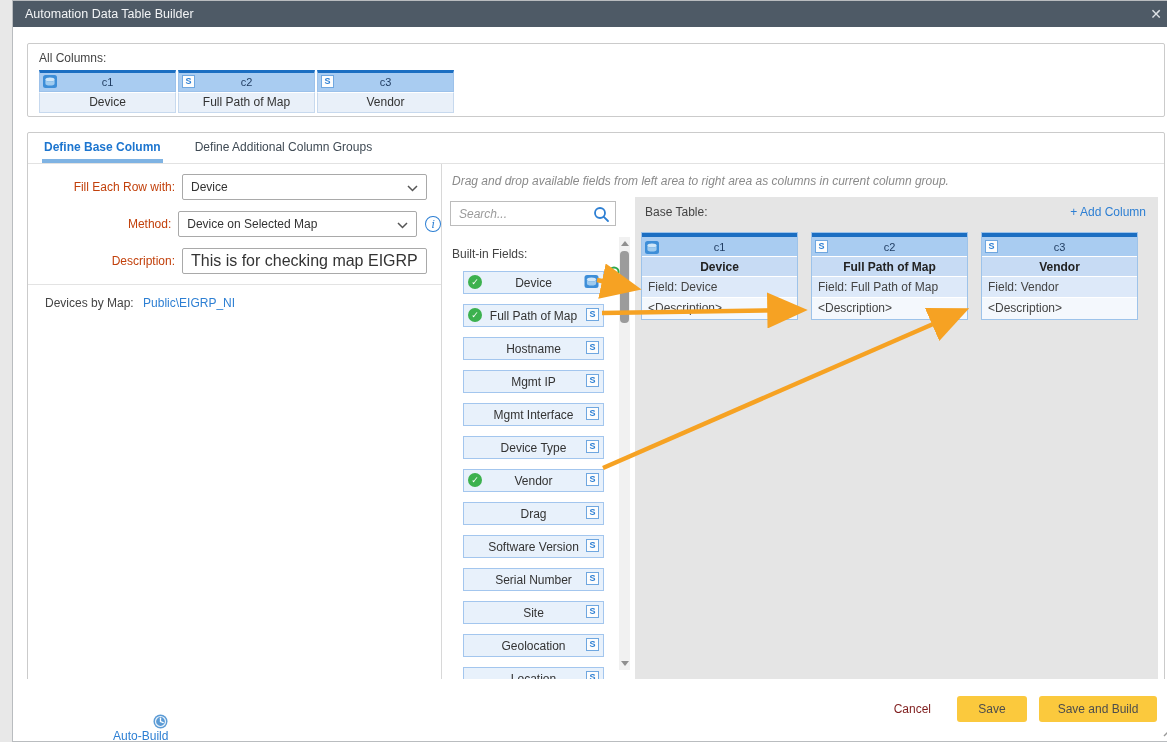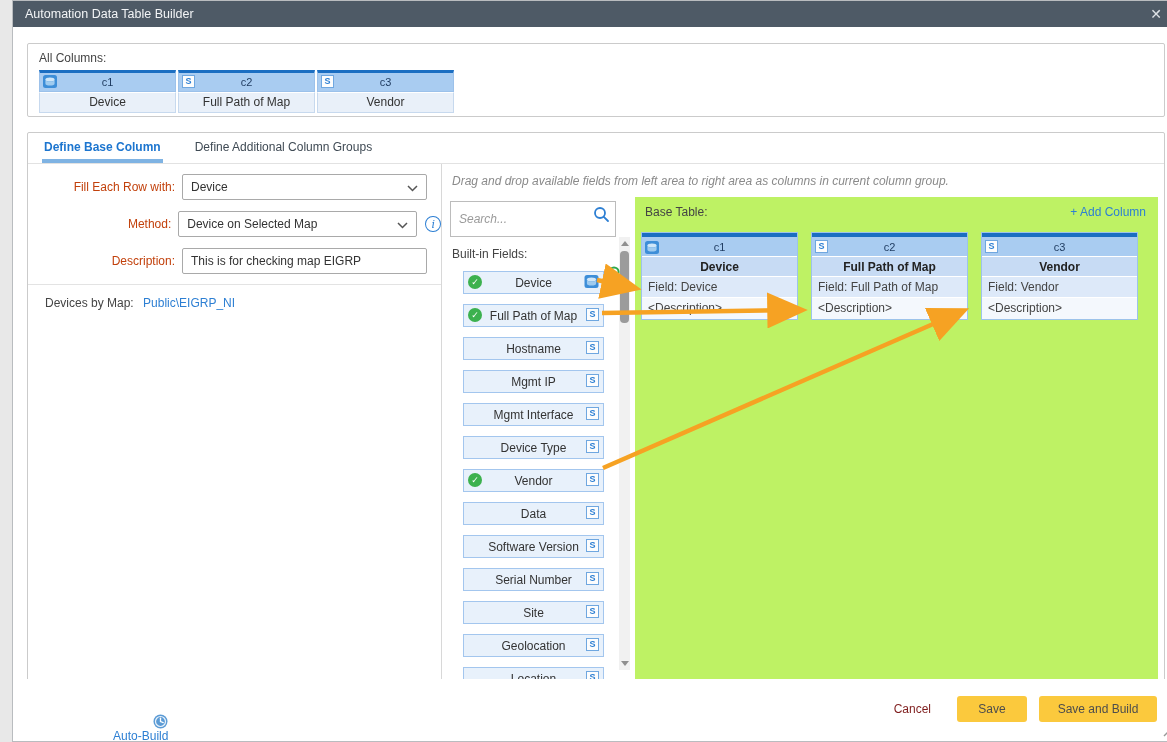--- a/index.html
+++ b/index.html
@@ -31,44 +31,44 @@
   .tab { line-height:28px; padding:0 2px; margin-right:30px; color:#3f4a54; cursor:pointer; border-bottom:4px solid transparent; }
   .tab.active { color:#1c75cf; font-weight:bold; border-bottom-color:#7fb3e3; }
   .main-content { display:flex; height:516px; overflow:hidden; }
   
   .left-panel { width:414px; border-right:1px solid #d8d8d8; position:relative; }
   .form-row { display:flex; align-items:center; margin:11px 0 0 0; }
   .form-row:first-child { margin-top:10px; }
   .f-label { width:147px; text-align:right; margin-right:7px; color:#c2410c; }
   .selectbox { width:245px; height:26px; border:1px solid #a9a9a9; border-radius:2px; background:#fff; position:relative; line-height:24px; padding-left:8px; color:#333; cursor:pointer; }
   .selectbox svg { position:absolute; right:8px; top:10px; }
-  .textbox { width:245px; height:26px; border:1px solid #a9a9a9; border-radius:2px; background:#fff; padding-left:8px; color:#333; font-family:"Liberation Sans",sans-serif; font-size:12px; }
+  .textbox { width:245px; height:26px; border:1px solid #a9a9a9; border-radius:2px; background:#fff; padding-left:8px; color:#333; font-family:"Liberation Sans",sans-serif; font-size:16px; }
   .lp-divider { position:absolute; left:0; right:0; top:120px; height:1px; background:#e3e3e3; }
   .devmap-row { position:absolute; left:17px; top:132px; }
   .devmap-link { color:#2d7fd3; margin-left:6px; cursor:pointer; }
   
   .right-panel { flex:1; position:relative; }
   .hint { position:absolute; left:10px; top:10px; font-style:italic; color:#8a8a8a; }
   .fields-wrap { position:absolute; left:8px; top:37px; bottom:0; width:184px; }
-  .searchbox { position:absolute; left:0; top:0; width:166px; height:36px; border:1px solid #bcbcbc; background:#fff; }
+  .searchbox { position:absolute; left:0; top:0; width:166px; height:25px; border:1px solid #bcbcbc; background:#fff; }
   .searchbox input { position:absolute; inset:0; border:none; outline:none; padding:0 26px 0 8px; font-family:"Liberation Sans",sans-serif; font-size:12px; font-style:italic; color:#555; background:transparent; }
   .searchbox input::placeholder { color:#9a9a9a; font-style:italic; }
   .searchbox svg { position:absolute; right:5px; top:4px; }
   .bif-label { position:absolute; left:2px; top:46px; color:#444; }
   .fbtns { position:absolute; left:13px; top:70px; width:141px; }
   .field-btn { position:relative; height:23px; margin-bottom:10px; background:#e8f1fb; border:1px solid #a3c6ee; display:flex; align-items:center; justify-content:center; color:#333; cursor:pointer; }
   .field-btn .chk { position:absolute; left:4px; top:3px; }
   .field-btn .ric { position:absolute; right:4px; top:3px; }
   .vscroll { position:absolute; left:169px; top:36px; bottom:10px; width:11px; background:#f1f1f1; }
   .vs-up, .vs-down { position:absolute; left:1.5px; width:0; height:0; border-left:4px solid transparent; border-right:4px solid transparent; }
   .vs-up { top:4px; border-bottom:5px solid #8f8f8f; }
   .vs-down { bottom:4px; border-top:5px solid #8f8f8f; }
   .vs-thumb { position:absolute; left:1px; top:14px; width:9px; height:72px; background:#9b9b9b; border-radius:4px; }
   
-  .bt-area { position:absolute; left:193px; right:6px; top:33px; bottom:1px; background:#bef264; }
+  .bt-area { position:absolute; left:193px; right:6px; top:33px; bottom:1px; background:#e5e5e5; }
   .bt-head { height:30px; display:flex; align-items:center; justify-content:space-between; padding:0 12px 0 10px; }
   .bt-label { color:#444; }
   .addcol { color:#2d7fd3; cursor:pointer; }
   .cards { display:flex; padding-left:6px; margin-top:5px; }
   .card { width:157px; margin-right:13px; background:#fff; border:1px solid #9dc3ea; }
   .card-top { height:4px; background:#1b6ec2; }
   .card-hdr { height:20px; background:#a9ccf1; position:relative; text-align:center; line-height:20px; font-size:11px; color:#1e3a5f; border-bottom:1px solid #fff; }
   .card-hdr .hdr-ic { top:3px; }
   .card-name { height:20px; background:#c7dbf4; font-weight:bold; text-align:center; line-height:20px; color:#222; border-bottom:1px solid #fff; }
   .card-field { height:21px; background:#dde9f9; padding-left:6px; line-height:21px; color:#444; border-bottom:1px solid #fff; }
@@ -212,21 +212,21 @@
             <div class="field-btn">
               <span>Device Type</span>
               <span class="ric s-icon">S</span>
             </div>
             <div class="field-btn">
               <span class="chk chk-icon">✓</span>
               <span>Vendor</span>
               <span class="ric s-icon">S</span>
             </div>
             <div class="field-btn">
-              <span>Data</span>
+              <span>Drag</span>
               <span class="ric s-icon">S</span>
             </div>
             <div class="field-btn">
               <span>Software Version</span>
               <span class="ric s-icon">S</span>
             </div>
             <div class="field-btn">
               <span>Serial Number</span>
               <span class="ric s-icon">S</span>
             </div>

